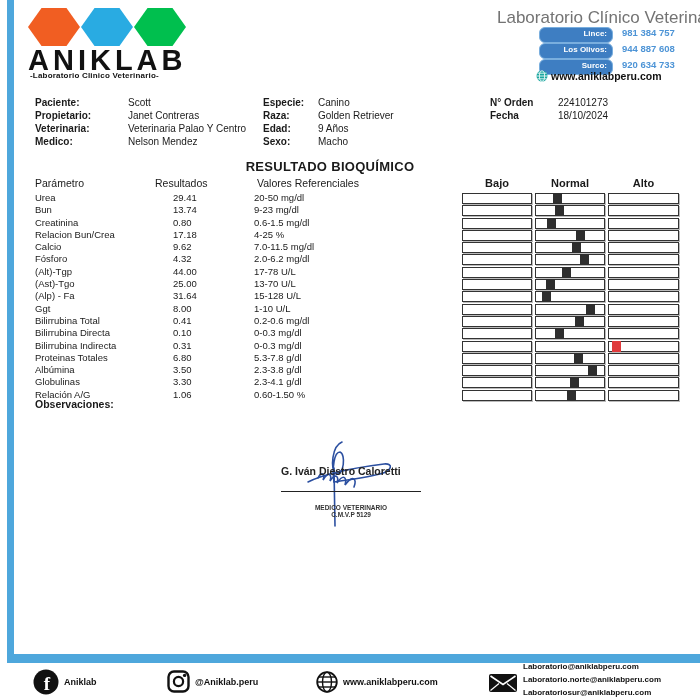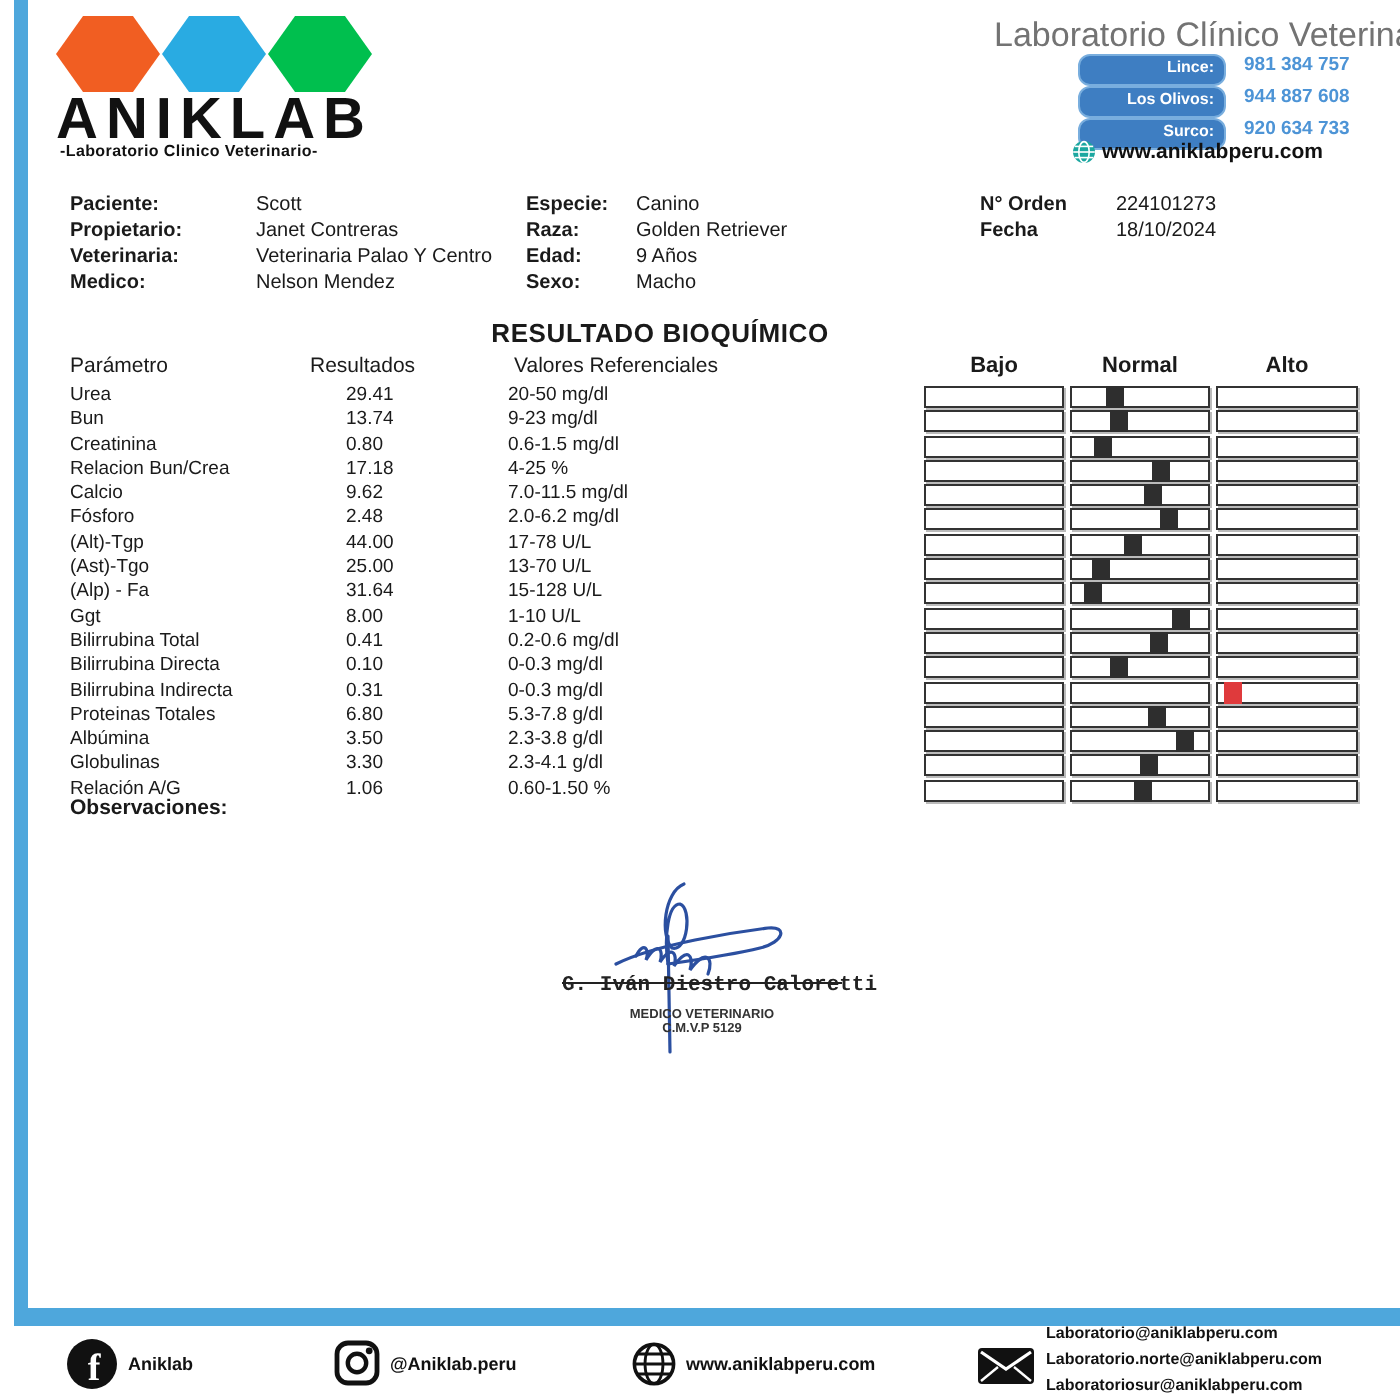--- a/index.html
+++ b/index.html
@@ -43,22 +43,22 @@
   .rrow{position:relative;height:12.31px;font-size:9.5px}
   .rrow span{position:absolute;line-height:12.31px;white-space:nowrap}
   .c-param{left:35px}.c-res{left:173px}.c-ref{left:254px}
   .ibox{position:absolute;top:1px;height:9px;border:1px solid #333;background:#fff;box-shadow:1px 1px 0 #bbb}
   .b-bajo{left:462px;width:68px}.b-normal{left:535px;width:68px}.b-alto{left:608px;width:69px}
   .marker{position:absolute;top:-1px;width:9px;height:11px}
   .obs-label{left:35px;top:398px;font-size:10.5px;font-weight:bold}
   
   .sig-svg{position:absolute;left:288px;top:438px}
   .sig-line{position:absolute;left:281px;top:491px;width:140px;height:1px;background:#222}
-  .sig-name{left:281px;top:487px;width:140px;text-align:center;
-    font-family:Liberation Mono, monospace;font-size:10.5px;font-weight:bold;color:#222}
+  .sig-name{left:281px;top:465px;width:140px;
+    font-family:Liberation Sans, sans-serif;font-size:10.5px;font-weight:bold;color:#222}
   .sig-role{left:281px;top:504px;width:140px;text-align:center;font-size:6.5px;font-weight:bold;color:#333}
   .sig-license{left:281px;top:511px;width:140px;text-align:center;font-size:6.5px;font-weight:bold;color:#333}
   
   .fitem{position:absolute;display:flex;align-items:center}
   .flabel{font-size:9px;font-weight:bold;color:#111;margin-left:5px}
   .fb-f{fill:#fff;font-family:"Liberation Serif",serif;font-weight:bold;font-size:19px}
   #footer-emails{position:absolute;left:523px;top:660px;font-size:8px;font-weight:bold;color:#111}
   #footer-emails div{height:13px;line-height:13px;white-space:nowrap}
 </style>
 </head>
@@ -173,21 +173,21 @@
         <span class="c-res">9.62</span>
         <span class="c-ref">7.0-11.5 mg/dl</span>
         <div class="ibox b-bajo"></div>
         <div class="ibox b-normal">
           <div class="marker" style="left: 36.1px; background: rgb(46, 46, 46);"></div>
         </div>
         <div class="ibox b-alto"></div>
       </div>
       <div class="rrow">
         <span class="c-param">Fósforo</span>
-        <span class="c-res">2.48</span>
+        <span class="c-res">4.32</span>
         <span class="c-ref">2.0-6.2 mg/dl</span>
         <div class="ibox b-bajo"></div>
         <div class="ibox b-normal">
           <div class="marker" style="left: 43.8px; background: rgb(46, 46, 46);"></div>
         </div>
         <div class="ibox b-alto"></div>
       </div>
       <div class="rrow">
         <span class="c-param">(Alt)-Tgp</span>
         <span class="c-res">44.00</span>

